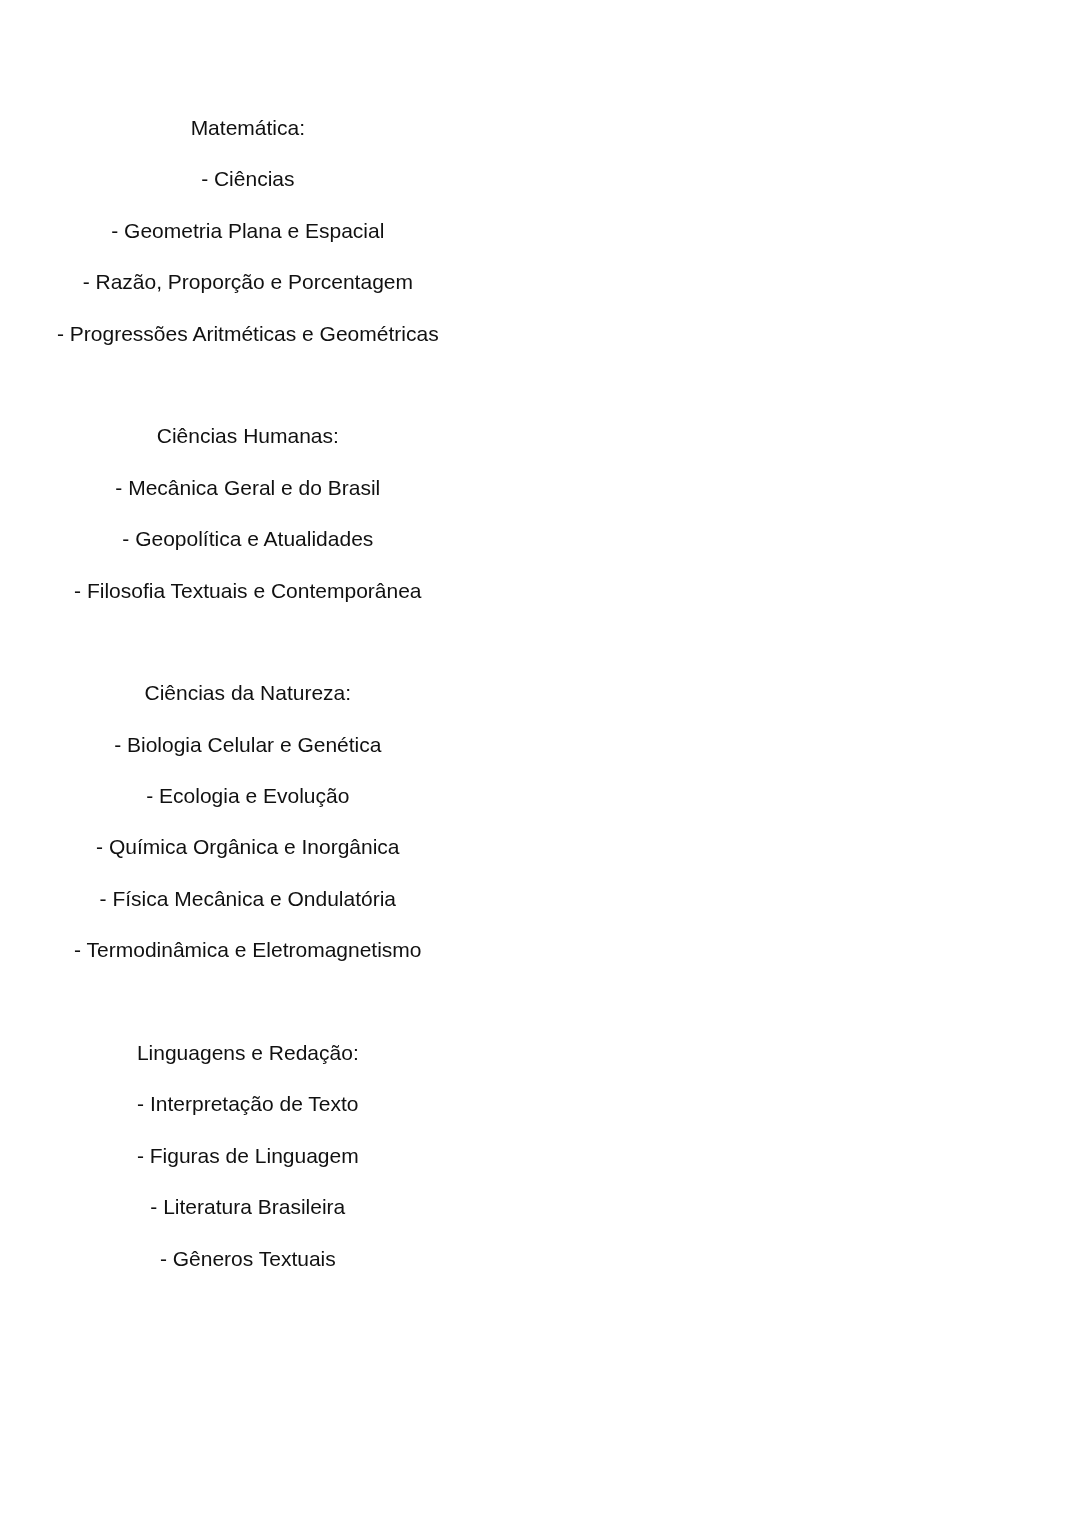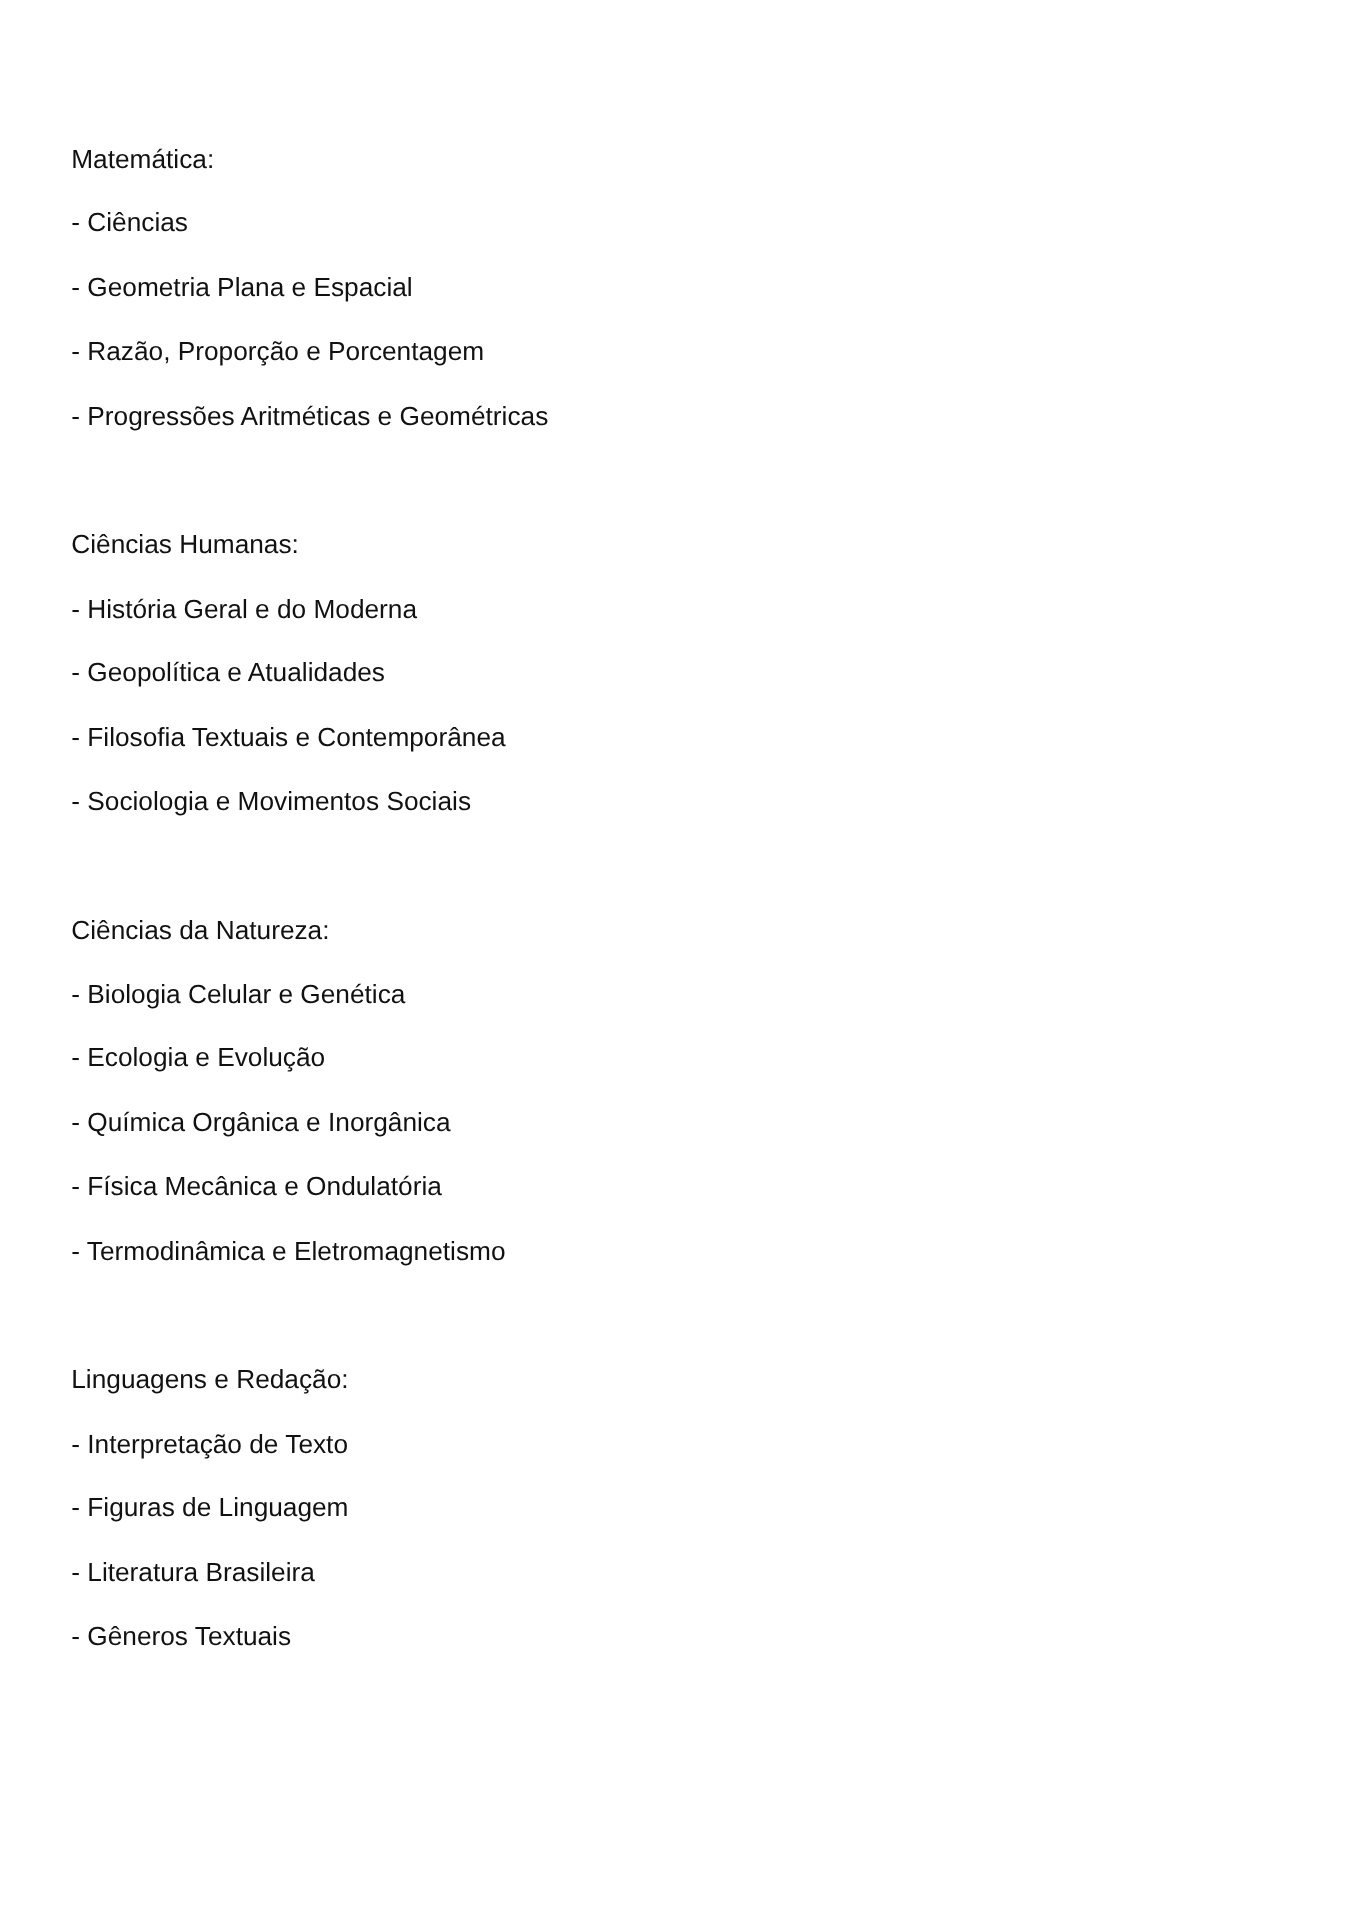--- a/index.html
+++ b/index.html
@@ -3,40 +3,39 @@
 <meta charset="utf-8">
 <style>
   html, body { margin: 0; padding: 0; background: #ffffff; }
   body { width: 1080px; height: 1527px; position: relative; overflow: hidden; }
   .page {
     position: absolute; left: 57px; top: 102px;
     font-family: "Liberation Sans", sans-serif;
     font-size: 21px; color: #111111;
     line-height: 51.4px;
   }
-  .section { margin: 0 0 51.4px 0; }
+  .section { margin: 0 0 51.4px 0; text-align: center; }
   .line { display: block; white-space: nowrap; height: 51.4px; }
 </style>
 </head>
 <body>
 
 <div class="page">
   <div class="section">
     <span class="line">Matemática:</span>
     <span class="line">- Ciências</span>
     <span class="line">- Geometria Plana e Espacial</span>
     <span class="line">- Razão, Proporção e Porcentagem</span>
     <span class="line">- Progressões Aritméticas e Geométricas</span>
   </div>
   <div class="section">
     <span class="line">Ciências Humanas:</span>
-    <span class="line">- História Geral e do Moderna</span>
+    <span class="line">- Mecânica Geral e do Brasil</span>
     <span class="line">- Geopolítica e Atualidades</span>
     <span class="line">- Filosofia Textuais e Contemporânea</span>
-    <span class="line">- Sociologia e Movimentos Sociais</span>
   </div>
   <div class="section">
     <span class="line">Ciências da Natureza:</span>
     <span class="line">- Biologia Celular e Genética</span>
     <span class="line">- Ecologia e Evolução</span>
     <span class="line">- Química Orgânica e Inorgânica</span>
     <span class="line">- Física Mecânica e Ondulatória</span>
     <span class="line">- Termodinâmica e Eletromagnetismo</span>
   </div>
   <div class="section">

